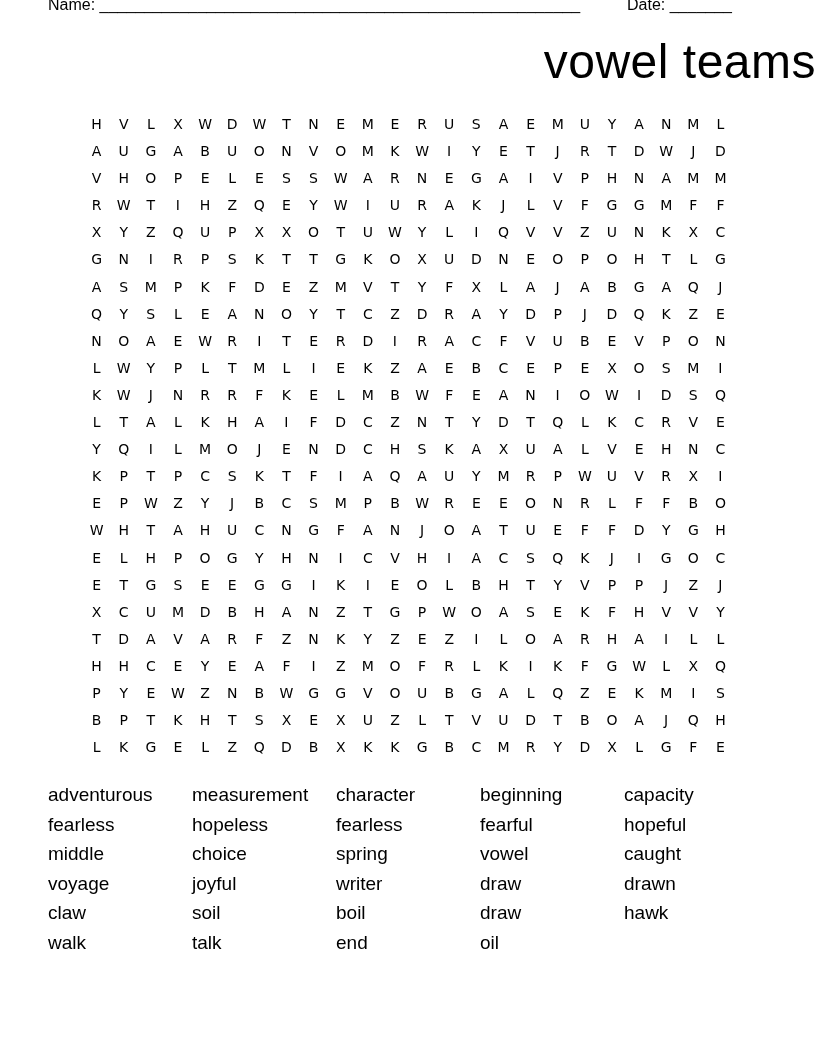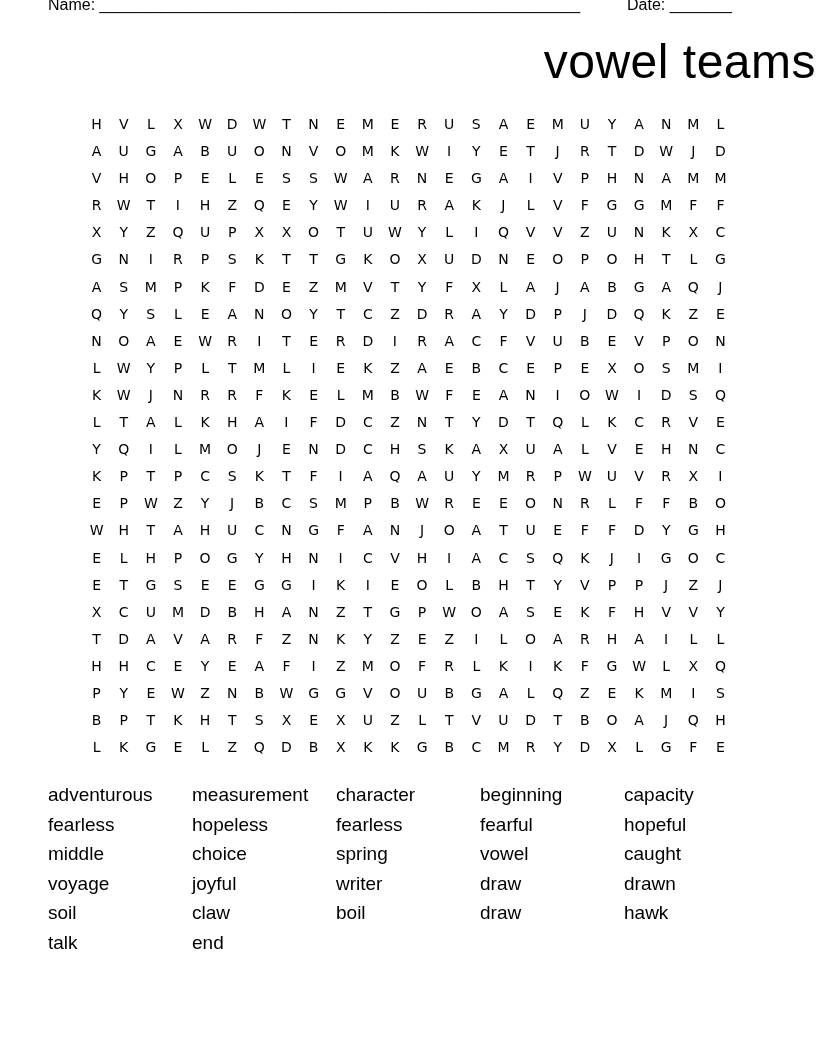--- a/index.html
+++ b/index.html
@@ -662,20 +662,22 @@
     <span class="word">middle</span>
     <span class="word">choice</span>
     <span class="word">spring</span>
     <span class="word">vowel</span>
     <span class="word">caught</span>
     <span class="word">voyage</span>
     <span class="word">joyful</span>
     <span class="word">writer</span>
     <span class="word">draw</span>
     <span class="word">drawn</span>
+    <span class="word">claw</span>
     <span class="word">soil</span>
-    <span class="word">claw</span>
     <span class="word">boil</span>
     <span class="word">draw</span>
     <span class="word">hawk</span>
+    <span class="word">walk</span>
     <span class="word">talk</span>
     <span class="word">end</span>
+    <span class="word">oil</span>
   </div>
 
 </body></html>

